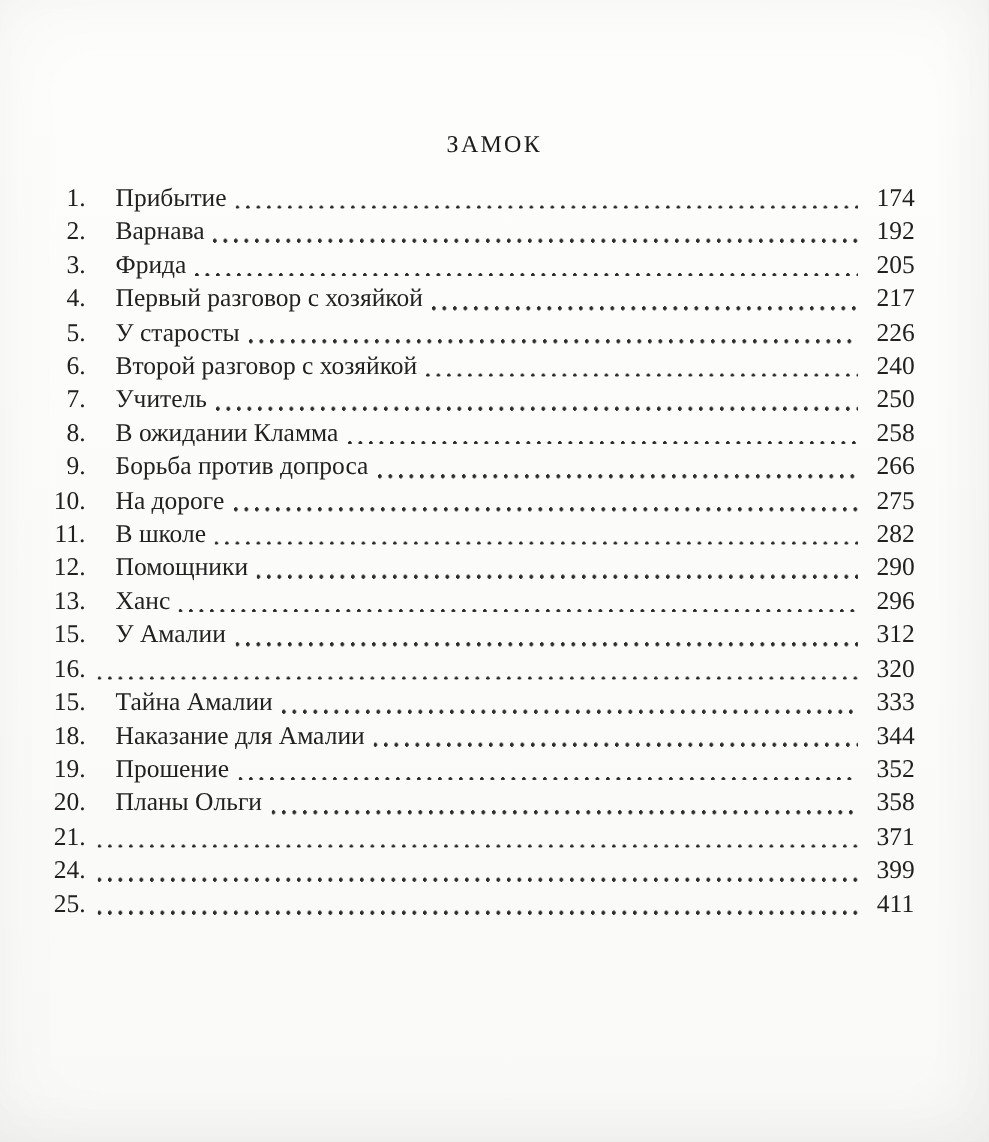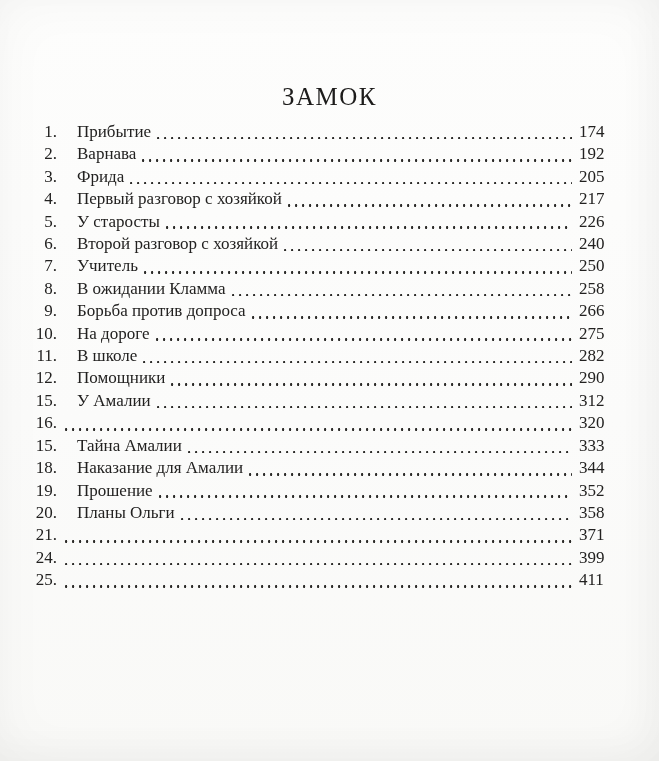--- a/index.html
+++ b/index.html
@@ -15,21 +15,21 @@
     box-sizing: border-box;
     background: linear-gradient(180deg, #fdfdfc 0%, #fbfbfa 55%, #f9f9f7 100%);
     box-shadow: inset 0 0 55px rgba(0,0,0,0.035), inset -10px -12px 34px rgba(0,0,0,0.028);
     padding-top: 87px;
     font-family: "Liberation Serif", "DejaVu Serif", serif;
     color: #222120;
     overflow: hidden;
   }
   .book-title {
     margin: 0;
-    font-size: 25px;
+    font-size: 16px;
     line-height: 20px;
     font-weight: normal;
     letter-spacing: 1.5px;
     text-align: center;
     color: #1d1c1b;
   }
   .toc-list {
     margin-top: 14px;
     padding-left: 31px;
     padding-right: 44px;
@@ -64,21 +64,21 @@
     left: 0;
     right: 0;
     bottom: 4px;
     height: 2.6px;
     background-image: radial-gradient(circle at 1.2px 1.3px, #2d2c2a 1.05px, rgba(0,0,0,0) 1.35px);
     background-size: 7px 2.6px;
     background-repeat: repeat-x;
   }
   .page-num {
     flex: 0 0 36px;
-    text-align: left;
+    text-align: center;
   }
 </style>
 </head>
 <body>
 
 <div class="scan-page">
   <h1 class="book-title">ЗАМОК</h1>
   <div class="toc-list">
   <div class="toc-row">
     <span class="chapter-num">1.</span>
@@ -157,20 +157,26 @@
     <span class="page-num">282</span>
   </div>
 
   <div class="toc-row">
     <span class="chapter-num">12.</span>
     <span class="chapter-title">Помощники</span>
     <span class="dot-leader"></span>
     <span class="page-num">290</span>
   </div>
 
+  <div class="toc-row">
+    <span class="chapter-num">13.</span>
+    <span class="chapter-title">Ханс</span>
+    <span class="dot-leader"></span>
+    <span class="page-num">296</span>
+  </div>
 
 
   <div class="toc-row">
     <span class="chapter-num">15.</span>
     <span class="chapter-title">У Амалии</span>
     <span class="dot-leader"></span>
     <span class="page-num">312</span>
   </div>
 
   <div class="toc-row">

